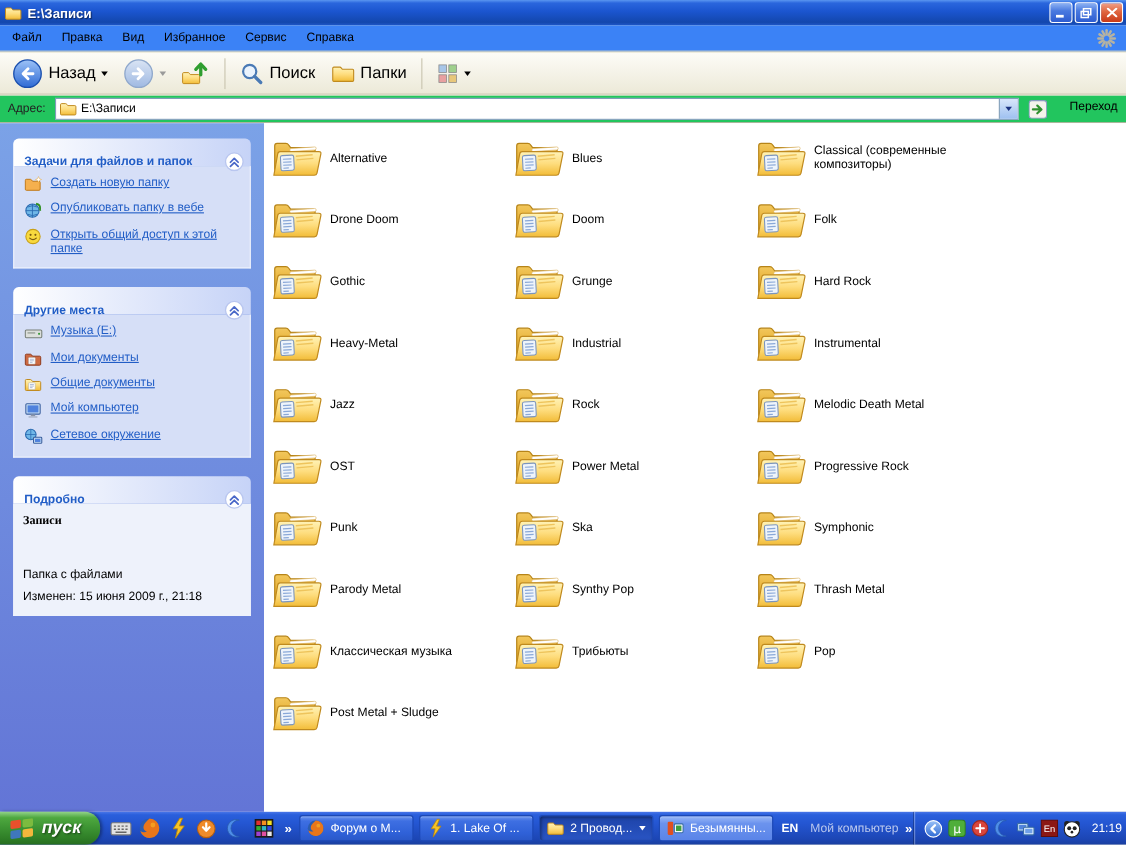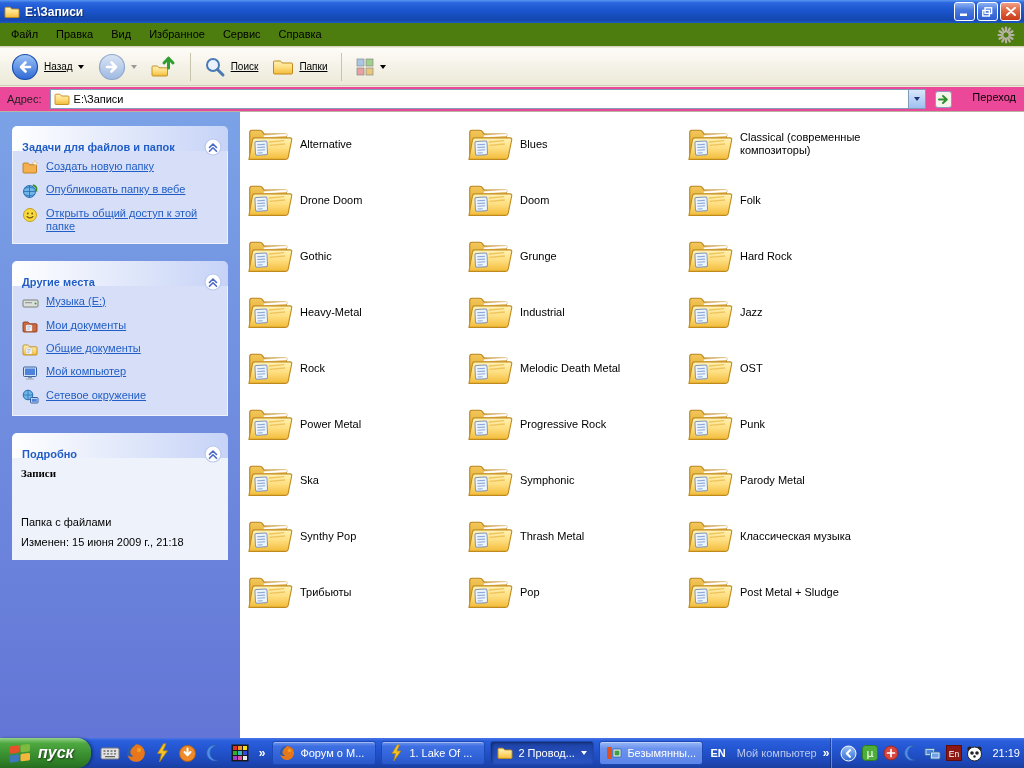--- a/index.html
+++ b/index.html
@@ -12,40 +12,40 @@
     background:linear-gradient(180deg,#5a96f0 0%,#2a66dd 12%,#1b55cf 45%,#1347ad 88%,#1e57c8 100%);
     display:flex; align-items:center; gap:5px; padding-left:4px; }
   .titlebar-text { color:#fff; font-weight:bold; font-size:12px; text-shadow:1px 1px 1px rgba(0,0,0,.5); }
   .win-controls { position:absolute; right:3px; top:2px; display:flex; gap:2px; }
   .ctrl { width:21px; height:19px; border-radius:3px; border:1px solid #fff;
     background:linear-gradient(180deg,#8db2f3 0%,#4a7ae0 40%,#2d5cd0 100%);
     display:flex; align-items:center; justify-content:center; cursor:pointer; }
   .ctrl.close { background:linear-gradient(180deg,#f0a088 0%,#e06640 45%,#c83a18 100%); }
 
   
-  .menubar { position:absolute; top:23px; left:0; right:0; height:24px; background:#4d7c0f;
+  .menubar { position:absolute; top:23px; left:0; right:0; height:24px; background:#3b82f6;
     border-bottom:1px solid #d8d4c0; display:flex; align-items:center; padding-left:2px; }
   .menu-item { padding:0 9px; line-height:23px; cursor:pointer; }
   .menubar-logo { margin-left:auto; margin-right:6px; width:24px; display:flex; justify-content:center; }
 
   
   .toolbar { position:absolute; top:48px; left:0; right:0; height:38px;
     background:linear-gradient(180deg,#fdfcf7,#ece9d8); border-bottom:1px solid #d0ccb8;
     display:flex; align-items:center; gap:4px; padding-left:6px; }
   .tb-btn { display:flex; align-items:center; gap:5px; padding:2px 5px; border-radius:3px; cursor:pointer; }
-  .tb-label { font-size:10px;text-decoration:underline; }
+  .tb-label { font-size:15px; }
   .tb-sep { width:1px; height:28px; background:#c8c4ae; margin:0 4px; }
   .tri { display:inline-block; width:0; height:0; border-left:3px solid transparent; border-right:3px solid transparent; border-top:4px solid #000; }
   .tri.gray { border-top-color:#9a9a9a; }
   .tri.white { border-top-color:#fff; }
   .tri.navy { border-top-color:#1c3280; }
   .icn { display:inline-flex; align-items:center; justify-content:center; }
 
   
-  .addressbar { position:absolute; top:87px; left:0; right:0; height:25px; background:#ec4899;
+  .addressbar { position:absolute; top:87px; left:0; right:0; height:25px; background:#22c55e;
     border-bottom:1px solid #b8b4a2; display:flex; align-items:center; gap:5px; padding:0 4px; }
   .addr-label { color:#222; padding:0 3px; }
   .addr-combo { flex:1; height:20px; background:#fff; border:1px solid #7f9db9; display:flex; align-items:center; gap:4px; padding-left:3px; }
   .addr-text { flex:1; }
   .combo-drop { width:17px; height:18px; background:linear-gradient(180deg,#d8e6fb,#9ec0f0); border-left:1px solid #7f9db9;
     display:flex; align-items:center; justify-content:center; cursor:pointer; }
   .go-area { display:flex; align-items:flex-start; gap:20px; padding:0 4px; cursor:pointer; }
 
   
   .content { position:absolute; top:112px; left:0; right:0; bottom:30px; display:flex; background:#fff; }
@@ -606,20 +606,38 @@
                   <rect x="15" y="12.2" width="22" height="2.5" rx="1.2" fill="#fff" stroke="#dcb363" stroke-width="0.5"></rect>
                 </g>
   <path d="M1.8 31 L5 13.2 Q5.3 11.4 7.1 11.4 L39.2 11.4 Q41.2 11.4 40.8 13.3 L37.6 29.2 Q37.2 31 35.3 31 Z" fill="url(#xpFolderFront)" stroke="#c08a1e"></path>
   <path d="M20 15.2 L34 14 M20.6 18.2 L34.6 17" stroke="#eec45c" stroke-width="1.2" fill="none"></path>
   <g transform="rotate(-3 13 21)">
                   <rect x="7.5" y="14.5" width="11" height="12.5" rx="1.5" fill="#eef4fb" stroke="#7b95bd" stroke-width="0.9"></rect>
                   <path d="M9.5 17.5 h7 M9.5 20 h7 M9.5 22.5 h7 M9.5 25 h4.5" stroke="#89a8d8" stroke-width="1"></path>
                 </g>
               </svg>
             </span>
+     <span class="folder-label">Instrumental</span>
+   </div>
+          <div class="folder-item">
+     <span class="icn">
+              <svg viewBox="0 0 42 34">
+  <path d="M2.5 25.5 L2.5 6.5 Q2.5 4.5 4.5 4.5 L11.8 4.5 Q13.2 4.5 14 5.7 L15.7 8 L34 8 Q36 8 36 10 L36 25.5 Q36 27.5 34 27.5 L4.5 27.5 Q2.5 27.5 2.5 25.5 Z" fill="url(#xpFolderBack)" stroke="#b68418"></path>
+  <g transform="rotate(-4 28 10)">
+                  <rect x="15" y="8" width="22" height="2.5" rx="1.2" fill="#fff" stroke="#dcb363" stroke-width="0.5"></rect>
+                  <rect x="15" y="12.2" width="22" height="2.5" rx="1.2" fill="#fff" stroke="#dcb363" stroke-width="0.5"></rect>
+                </g>
+  <path d="M1.8 31 L5 13.2 Q5.3 11.4 7.1 11.4 L39.2 11.4 Q41.2 11.4 40.8 13.3 L37.6 29.2 Q37.2 31 35.3 31 Z" fill="url(#xpFolderFront)" stroke="#c08a1e"></path>
+  <path d="M20 15.2 L34 14 M20.6 18.2 L34.6 17" stroke="#eec45c" stroke-width="1.2" fill="none"></path>
+  <g transform="rotate(-3 13 21)">
+                  <rect x="7.5" y="14.5" width="11" height="12.5" rx="1.5" fill="#eef4fb" stroke="#7b95bd" stroke-width="0.9"></rect>
+                  <path d="M9.5 17.5 h7 M9.5 20 h7 M9.5 22.5 h7 M9.5 25 h4.5" stroke="#89a8d8" stroke-width="1"></path>
+                </g>
+              </svg>
+            </span>
      <span class="folder-label">Jazz</span>
    </div>
           <div class="folder-item">
      <span class="icn">
               <svg viewBox="0 0 42 34">
   <path d="M2.5 25.5 L2.5 6.5 Q2.5 4.5 4.5 4.5 L11.8 4.5 Q13.2 4.5 14 5.7 L15.7 8 L34 8 Q36 8 36 10 L36 25.5 Q36 27.5 34 27.5 L4.5 27.5 Q2.5 27.5 2.5 25.5 Z" fill="url(#xpFolderBack)" stroke="#b68418"></path>
   <g transform="rotate(-4 28 10)">
                   <rect x="15" y="8" width="22" height="2.5" rx="1.2" fill="#fff" stroke="#dcb363" stroke-width="0.5"></rect>
                   <rect x="15" y="12.2" width="22" height="2.5" rx="1.2" fill="#fff" stroke="#dcb363" stroke-width="0.5"></rect>
                 </g>

